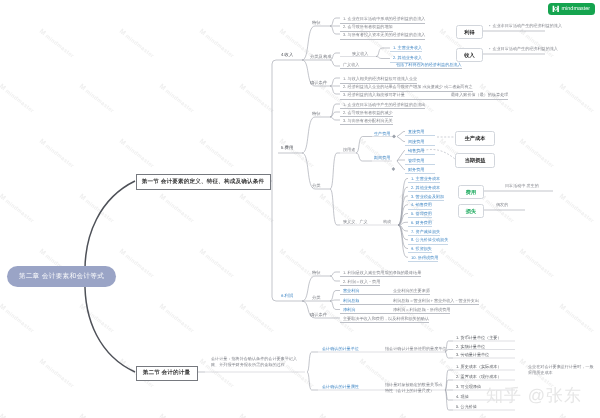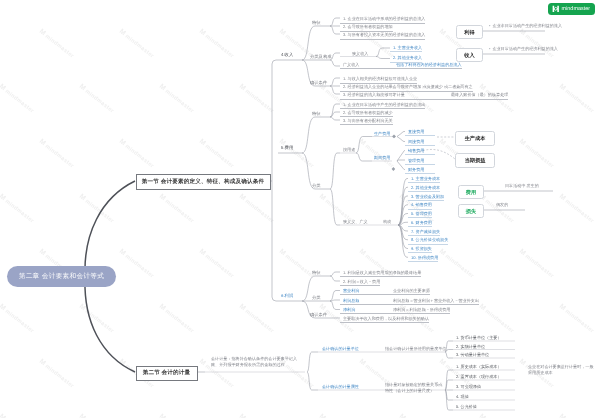--- a/index.html
+++ b/index.html
@@ -502,13 +502,14 @@
   <div class="leaf d" style="left:456.00px;bottom:18.50px;">4. 现值</div>
   <div class="leaf d" style="left:456.00px;bottom:8.50px;">5. 公允价值</div>
   <div class="leaf multi" style="left:528px;bottom:42px;width:66px;">企业在对会计要素进行计量时，一般采用历史成本</div>
   <div id="logo">
     <svg width="7.5" height="7.5" viewBox="0 0 24 24">
         <path d="M2 2 L2 22 L7 22 L7 14 L12 18.5 L17 14 L17 22 L22 22 L22 2 L17 2 L17 10 L12 5.5 L7 10 L7 2 Z" fill="#fff"></path>
         <path d="M8.6 11.2 L12 8.2 L15.4 11.2 L15.4 12.8 L12 15.8 L8.6 12.8 Z" fill="#15a44f"></path>
       </svg>
     <span class="lt">mindmaster</span>
   </div>
+  <div id="author">知乎 @张东</div>
 </div>
 
 </body></html>

